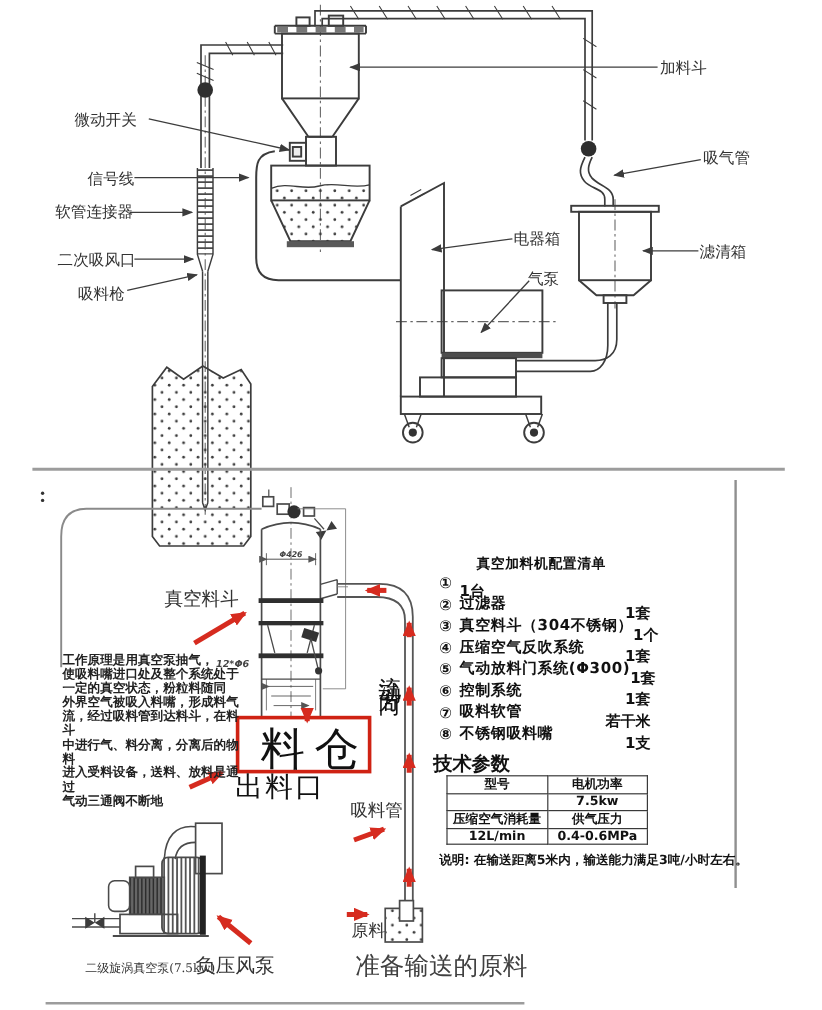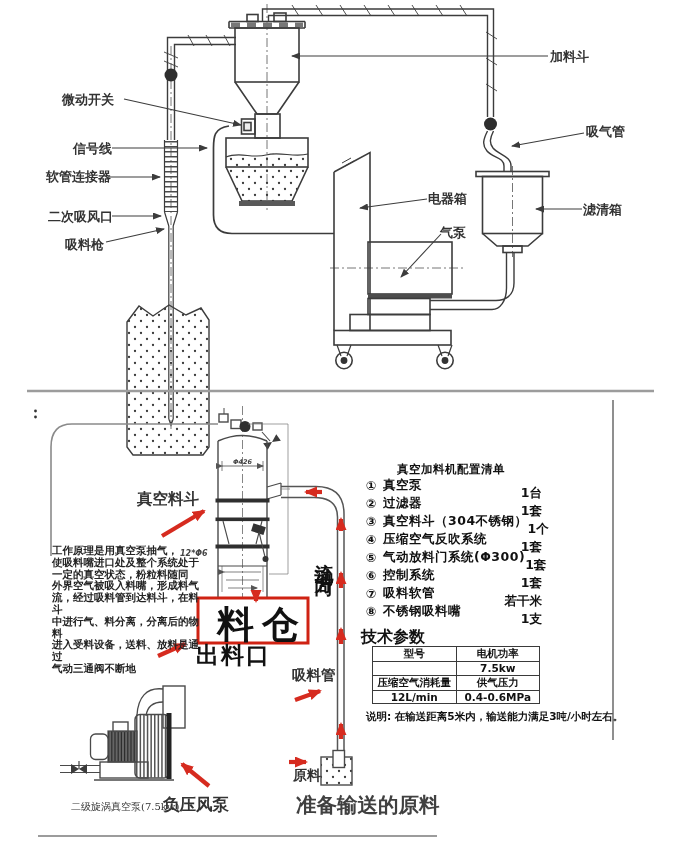--- a/index.html
+++ b/index.html
@@ -1,19 +1,19 @@
 <!DOCTYPE html>
 <html><head>
 <meta charset="utf-8">
 <style>
   html,body{margin:0;padding:0;background:#fff;}
   #stage{position:relative;width:685px;height:842px;background:#ffffff;overflow:hidden;
          font-family:"DejaVu Sans","Liberation Sans",sans-serif;color:#2b2b2b;}
   #art{position:absolute;left:0;top:0;}
-  .lbl{position:absolute;font-weight:bold;white-space:nowrap;color:#333;}
+  .lbl{position:absolute;font-weight:normal;white-space:nowrap;color:#333;}
   .t13{font-size:13px;}
   .serif{font-family:"DejaVu Serif","Liberation Serif",serif;}
   .principle{position:absolute;left:52px;top:545px;width:152px;font-size:10.5px;line-height:11.8px;
              font-weight:bold;white-space:pre-line;color:#222;}
   .vtext{writing-mode:vertical-rl;text-orientation:upright;letter-spacing:5px;}
   .dim{position:absolute;font-weight:bold;color:#444;white-space:nowrap;font-style:italic;}
   .cfg-title{position:absolute;left:397px;top:462px;font-size:11.5px;font-weight:bold;letter-spacing:.5px;color:#111;}
   .cfg-row{position:absolute;left:366px;width:176px;height:15px;display:flex;align-items:center;
            font-size:12.5px;font-weight:bold;color:#111;}
   .cfg-num{width:17px;flex:none;}
@@ -222,21 +222,20 @@
 <div class="lbl serif" style="left:292px;top:666px;font-size:14.5px">吸料管</div>
 <div class="lbl serif" style="left:293px;top:767px;font-size:14px">原料</div>
 <div class="lbl serif" style="left:296px;top:791px;font-size:20.5px;color:#404040">准备输送的原料</div>
 <div class="lbl serif" style="left:71px;top:800px;font-size:10px;font-weight:normal">二级旋涡真空泵(7.5kw)</div>
 <div class="lbl serif" style="left:163px;top:794px;font-size:16.5px">负压风泵</div>
 
 <div class="cfg-title">真空加料机配置清单</div>
 
 <div class="cfg-row" style="top:478px">
   <span class="cfg-num">①</span>
-  <span class="cfg-name">真空泵</span>
   <span class="cfg-qty">1台</span>
 </div>
 <div class="cfg-row" style="top:496px">
   <span class="cfg-num">②</span>
   <span class="cfg-name">过滤器</span>
   <span class="cfg-qty">1套</span>
 </div>
 <div class="cfg-row" style="top:514px">
   <span class="cfg-num">③</span>
   <span class="cfg-name">真空料斗（304不锈钢）</span>

